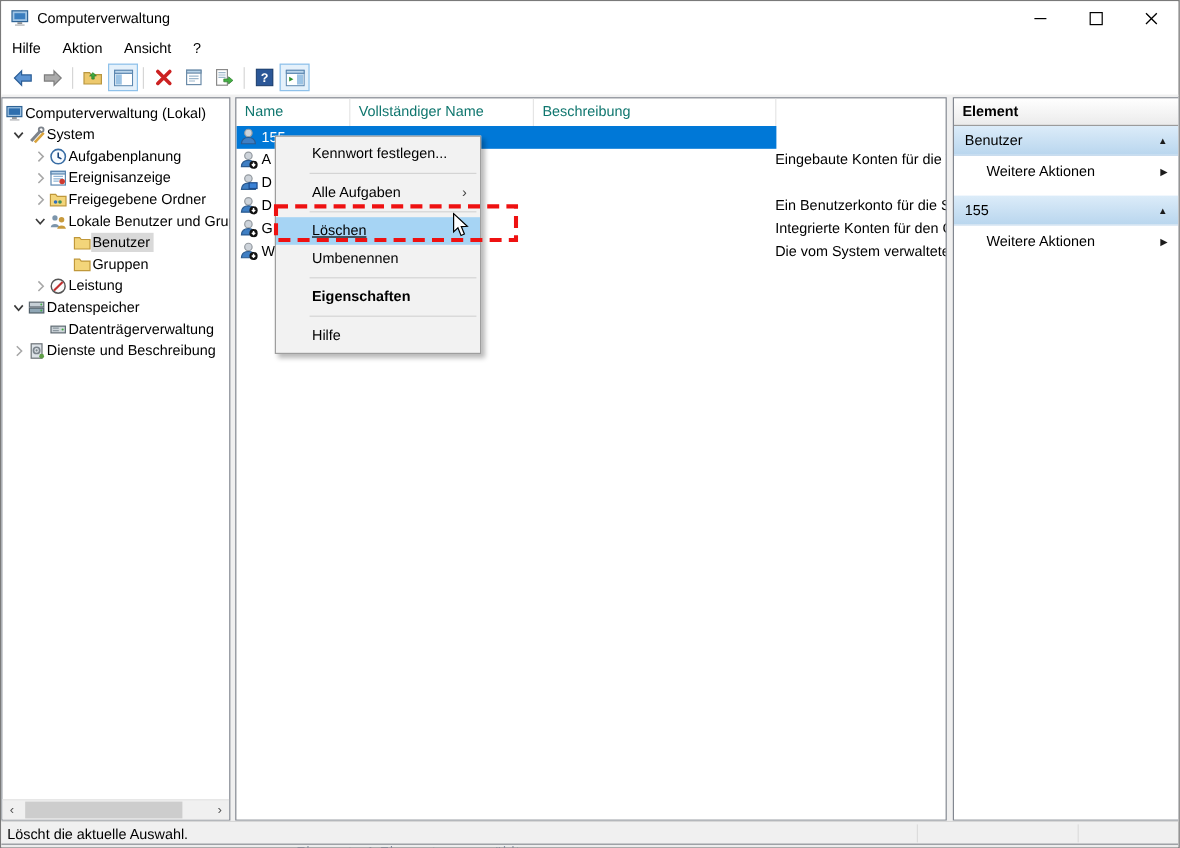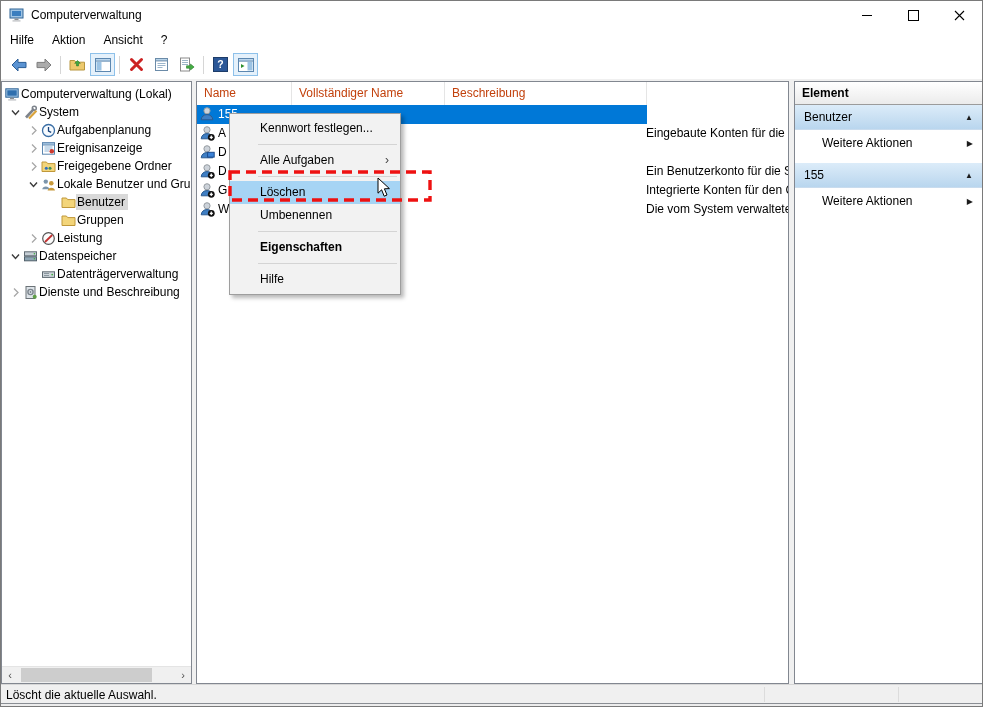--- a/index.html
+++ b/index.html
@@ -32,42 +32,42 @@
   .chev{width:16px;height:16px;flex:none;display:flex;align-items:center;justify-content:center;}
   .ticon{width:15px;height:15px;flex:none;margin-right:0;}
   .titem{display:flex;align-items:flex-start;gap:4px;padding:1px 3px 1px 1px;}
   .titem.sel{background:#d9d9d9;}
   .hscroll{position:absolute;left:0;right:0;bottom:0;height:16px;background:#f0f0f0;border-top:1px solid #e4e4e4;}
   .sarrow{position:absolute;top:0;width:16px;height:15px;display:flex;align-items:center;justify-content:center;color:#505050;font-size:11px;}
   .sarrow.left{left:0;} .sarrow.right{right:0;}
   .sthumb{position:absolute;left:19px;top:1px;width:131px;height:14px;background:#cdcdcd;}
   
   .listpane{left:195px;top:2px;width:593px;height:603px;overflow:hidden;}
-  .lhead{display:flex;height:23px;align-items:flex-end;color:#c2410c;}
+  .lhead{display:flex;height:23px;align-items:flex-end;color:#0f766e;}
   .hcell{box-sizing:border-box;padding-left:7px;border-right:1px solid #e5e5e5;height:23px;line-height:23px;overflow:hidden;white-space:nowrap;}
   .hc0{width:95px;} .hc1{width:153px;} .hc2{width:202px;}
   .lrow{position:relative;height:19px;display:flex;align-items:center;white-space:nowrap;}
   .lrow.sel::before{content:"";position:absolute;left:0;top:0;width:450px;height:19px;background:#0078d7;}
   .lrow.sel .lname{color:#fff;}
   .licon{position:absolute;left:2px;top:1px;width:16px;height:16px;}
   .lname{position:absolute;left:21px;top:2px;}
   .ldesc{position:absolute;left:449px;top:2px;color:#000;}
   
   .apane{left:793px;top:2px;width:189px;height:603px;overflow:hidden;}
   .apane-title{height:22px;background:linear-gradient(#ffffff,#ebebeb);border-bottom:1px solid #9b9b9b;font-weight:bold;line-height:22px;padding-left:7px;}
   .asec-head{height:24px;background:linear-gradient(#dcecf9,#b9d6ee);border-bottom:1px solid #c9dcee;display:flex;align-items:center;padding:0 9px;}
   .asec-head .cararrow{margin-left:auto;font-size:8px;color:#1c1c1c;}
   .aitem{height:26px;display:flex;align-items:center;padding:0 9px 0 27px;}
   .aitem .cararrow{margin-left:auto;font-size:8px;color:#1c1c1c;}
   .agap{height:7px;}
   
   .cmenu{position:absolute;left:228px;top:112px;width:172px;background:#f2f2f2;border:1px solid #9e9e9e;
          box-shadow:3px 3px 4px rgba(0,0,0,.28);padding:3px 0;box-sizing:border-box;}
   .mitem{height:23px;line-height:23px;padding-left:30px;position:relative;white-space:nowrap;}
-  .mitem.hl{background:#a6d4f4;}
+  .mitem.hl{background:#a6d4f4;text-decoration:underline;}
   .mitem.bold{font-weight:bold;}
   .msub{position:absolute;right:11px;top:0;font-size:12px;color:#444;}
   .msep{height:1px;background:#d4d4d4;margin:4px 3px 4px 28px;}
   
   .annot{position:absolute;left:226px;top:168px;pointer-events:none;}
   .cursor{position:absolute;left:376px;top:176px;pointer-events:none;}
   
   .status{position:absolute;left:0;right:0;top:683px;height:19px;background:#f0f0f0;border-top:1px solid #d7d7d7;}
   .status-text{position:absolute;left:5px;top:3px;}
   .ssep{position:absolute;top:2px;width:1px;height:15px;background:#dcdcdc;}

